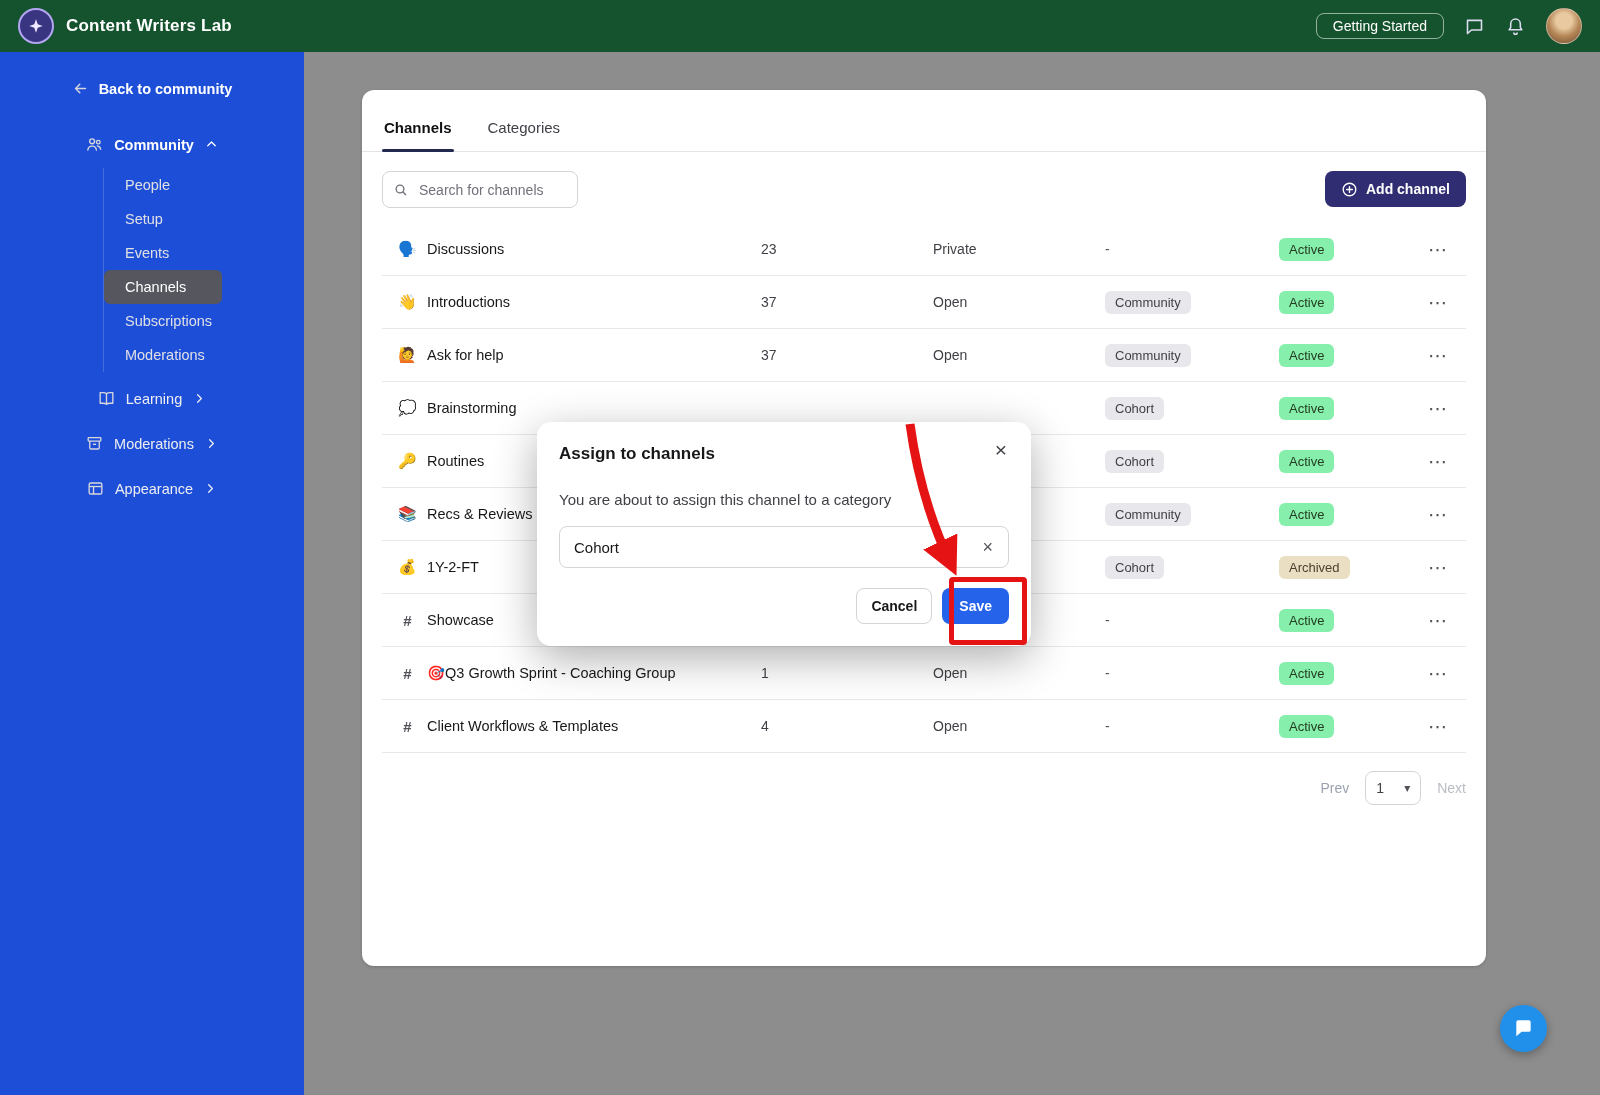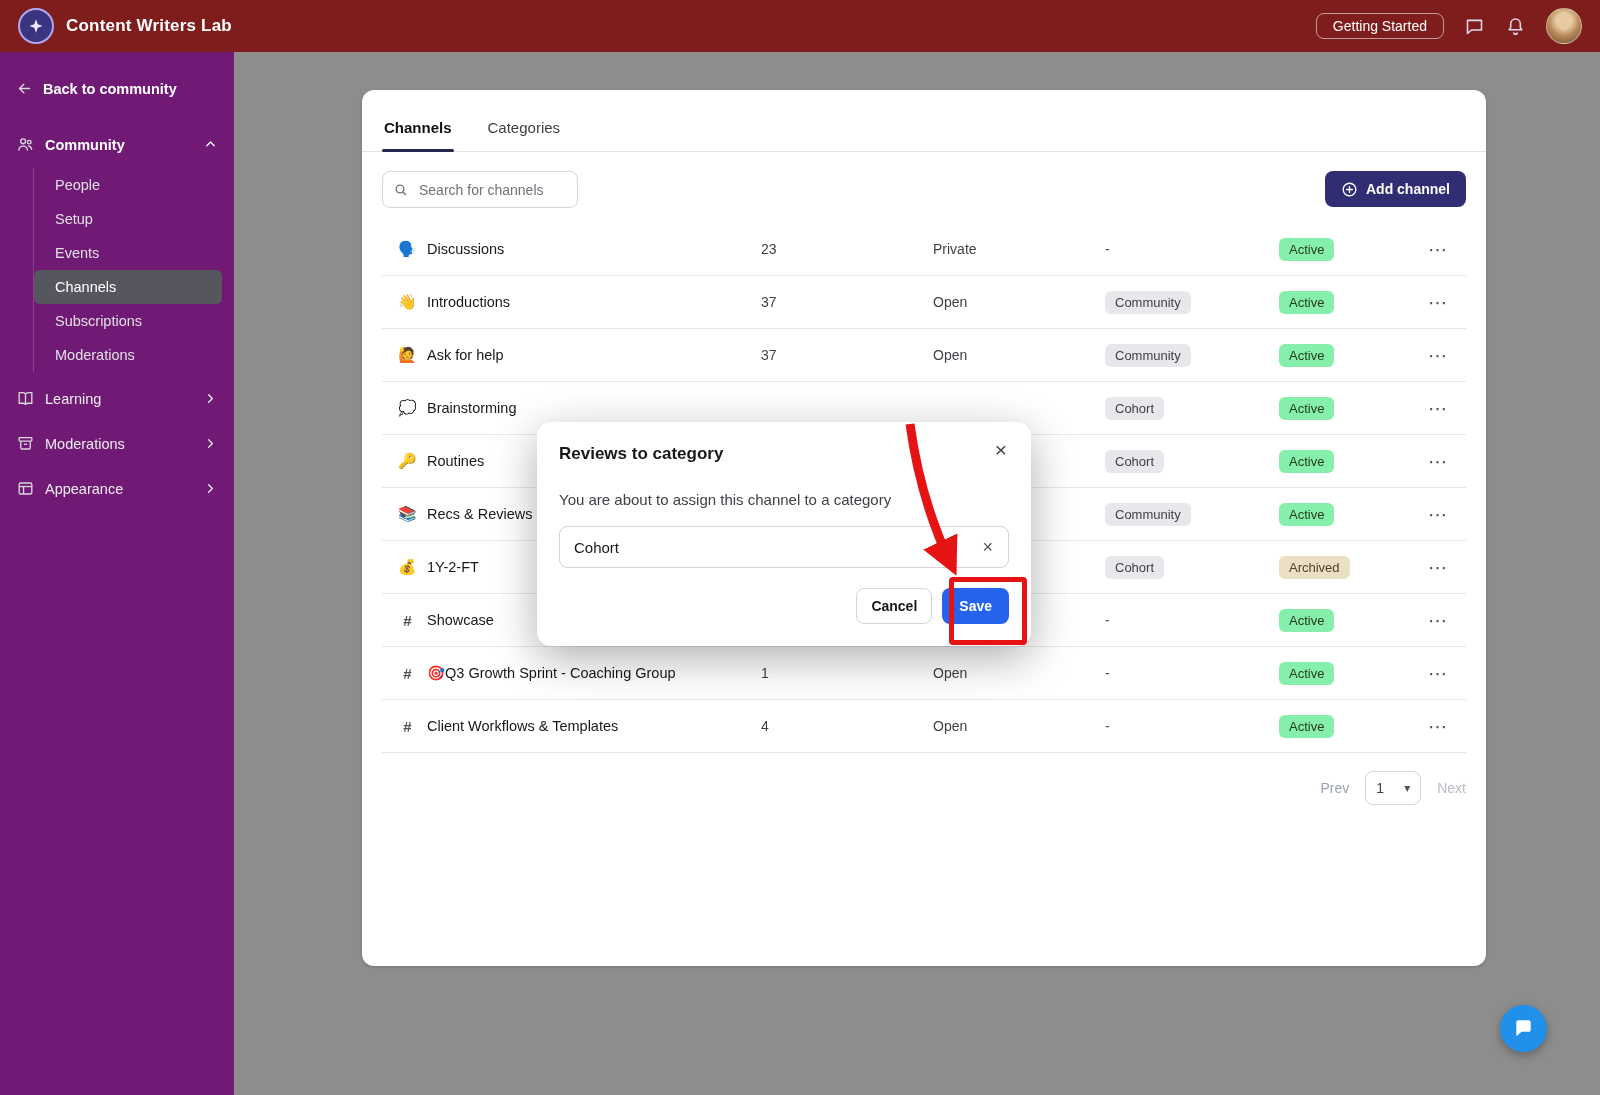--- a/index.html
+++ b/index.html
@@ -3,35 +3,35 @@
 <meta charset="utf-8">
 <style>
   html,body{margin:0;padding:0;}
   body{
     width:1600px;height:1095px;position:relative;overflow:hidden;
     background:#8d8d8d;
     font-family:"Liberation Sans", sans-serif;
     -webkit-font-smoothing:antialiased;
   }
   
-  .topbar{position:absolute;top:0;left:0;right:0;height:52px;background:#7f1d1d;
+  .topbar{position:absolute;top:0;left:0;right:0;height:52px;background:#14532d;
     display:flex;align-items:center;padding:0 18px;gap:12px;z-index:10;box-sizing:border-box;}
   .logo{width:32px;height:32px;border-radius:50%;border:2px solid #b3a6f2;background:#3a3580;
     display:flex;align-items:center;justify-content:center;flex:0 0 auto;}
   .brand{color:#fff;font-size:17px;font-weight:700;letter-spacing:.2px;}
   .topbar-right{margin-left:auto;display:flex;align-items:center;gap:20px;}
   .gs-btn{background:transparent;border:1px solid rgba(255,255,255,.55);color:#fff;font-size:14px;
     padding:4px 16px;border-radius:8px;cursor:pointer;font-family:inherit;}
   .tb-icon{color:#dcdcf0;display:flex;cursor:pointer;}
   .avatar{width:34px;height:34px;border-radius:50%;cursor:pointer;
     background:radial-gradient(circle at 50% 35%, #e8c9a0 0 28%, #b58757 55%, #6b4a2e 100%);
     border:1px solid rgba(255,255,255,.4);}
   
-  .sidebar{position:absolute;top:52px;left:0;bottom:0;width:234px;background:#701a75;color:#e4e4e7;
-    display:flex;flex-direction:column;font-size:14.5px;box-sizing:border-box;z-index:5;}
+  .sidebar{position:absolute;top:52px;left:0;bottom:0;width:304px;background:#1d4ed8;color:#e4e4e7;
+    display:flex;flex-direction:column;font-size:14.5px;box-sizing:border-box;z-index:5;align-items:center;}
   .sb-back{display:flex;align-items:center;gap:10px;padding:28px 16px 12px;color:#fff;font-weight:600;cursor:pointer;}
   .sb-section-header{display:flex;align-items:center;gap:10px;padding:12px 16px;font-weight:700;margin-top:14px;cursor:pointer;color:#fff;}
   .sb-chevron{margin-left:auto;display:flex;}
   .sb-sub{margin:2px 12px 4px 33px;border-left:1px solid rgba(255,255,255,.18);list-style:none;padding:0;}
   .sb-sub li{padding:9px 10px 9px 21px;border-radius:6px;cursor:pointer;color:#e0e0e4;}
   .sb-sub li.active{background:#56565f;color:#fff;}
   .sb-group{display:flex;align-items:center;gap:10px;padding:13px 16px;cursor:pointer;color:#ededf0;}
   .sb-bottom{margin-top:auto;border-top:1px solid rgba(255,255,255,.15);padding:15px 16px;display:flex;gap:10px;align-items:center;cursor:pointer;color:#fff;}
   .sb-icon{display:flex;color:#d8d8dc;flex:0 0 auto;}
   
@@ -365,21 +365,21 @@
       <div class="page-select">
         <span>1</span>
         <span class="caret">▾</span>
       </div>
       <span class="pg-next">Next</span>
     </div>
   </section>
 </main>
 
 <div class="modal">
-  <h2>Reviews to category</h2>
+  <h2>Assign to channels</h2>
   <button class="modal-close">×</button>
   <div class="modal-desc">You are about to assign this channel to a category</div>
   <div class="modal-input-wrap">
     <input class="modal-input" type="text" value="Cohort" style="">
     <button class="clear-btn">×</button>
   </div>
   <div class="modal-footer">
     <button class="btn-cancel">Cancel</button>
     <button class="btn-save">Save</button>
   </div>

